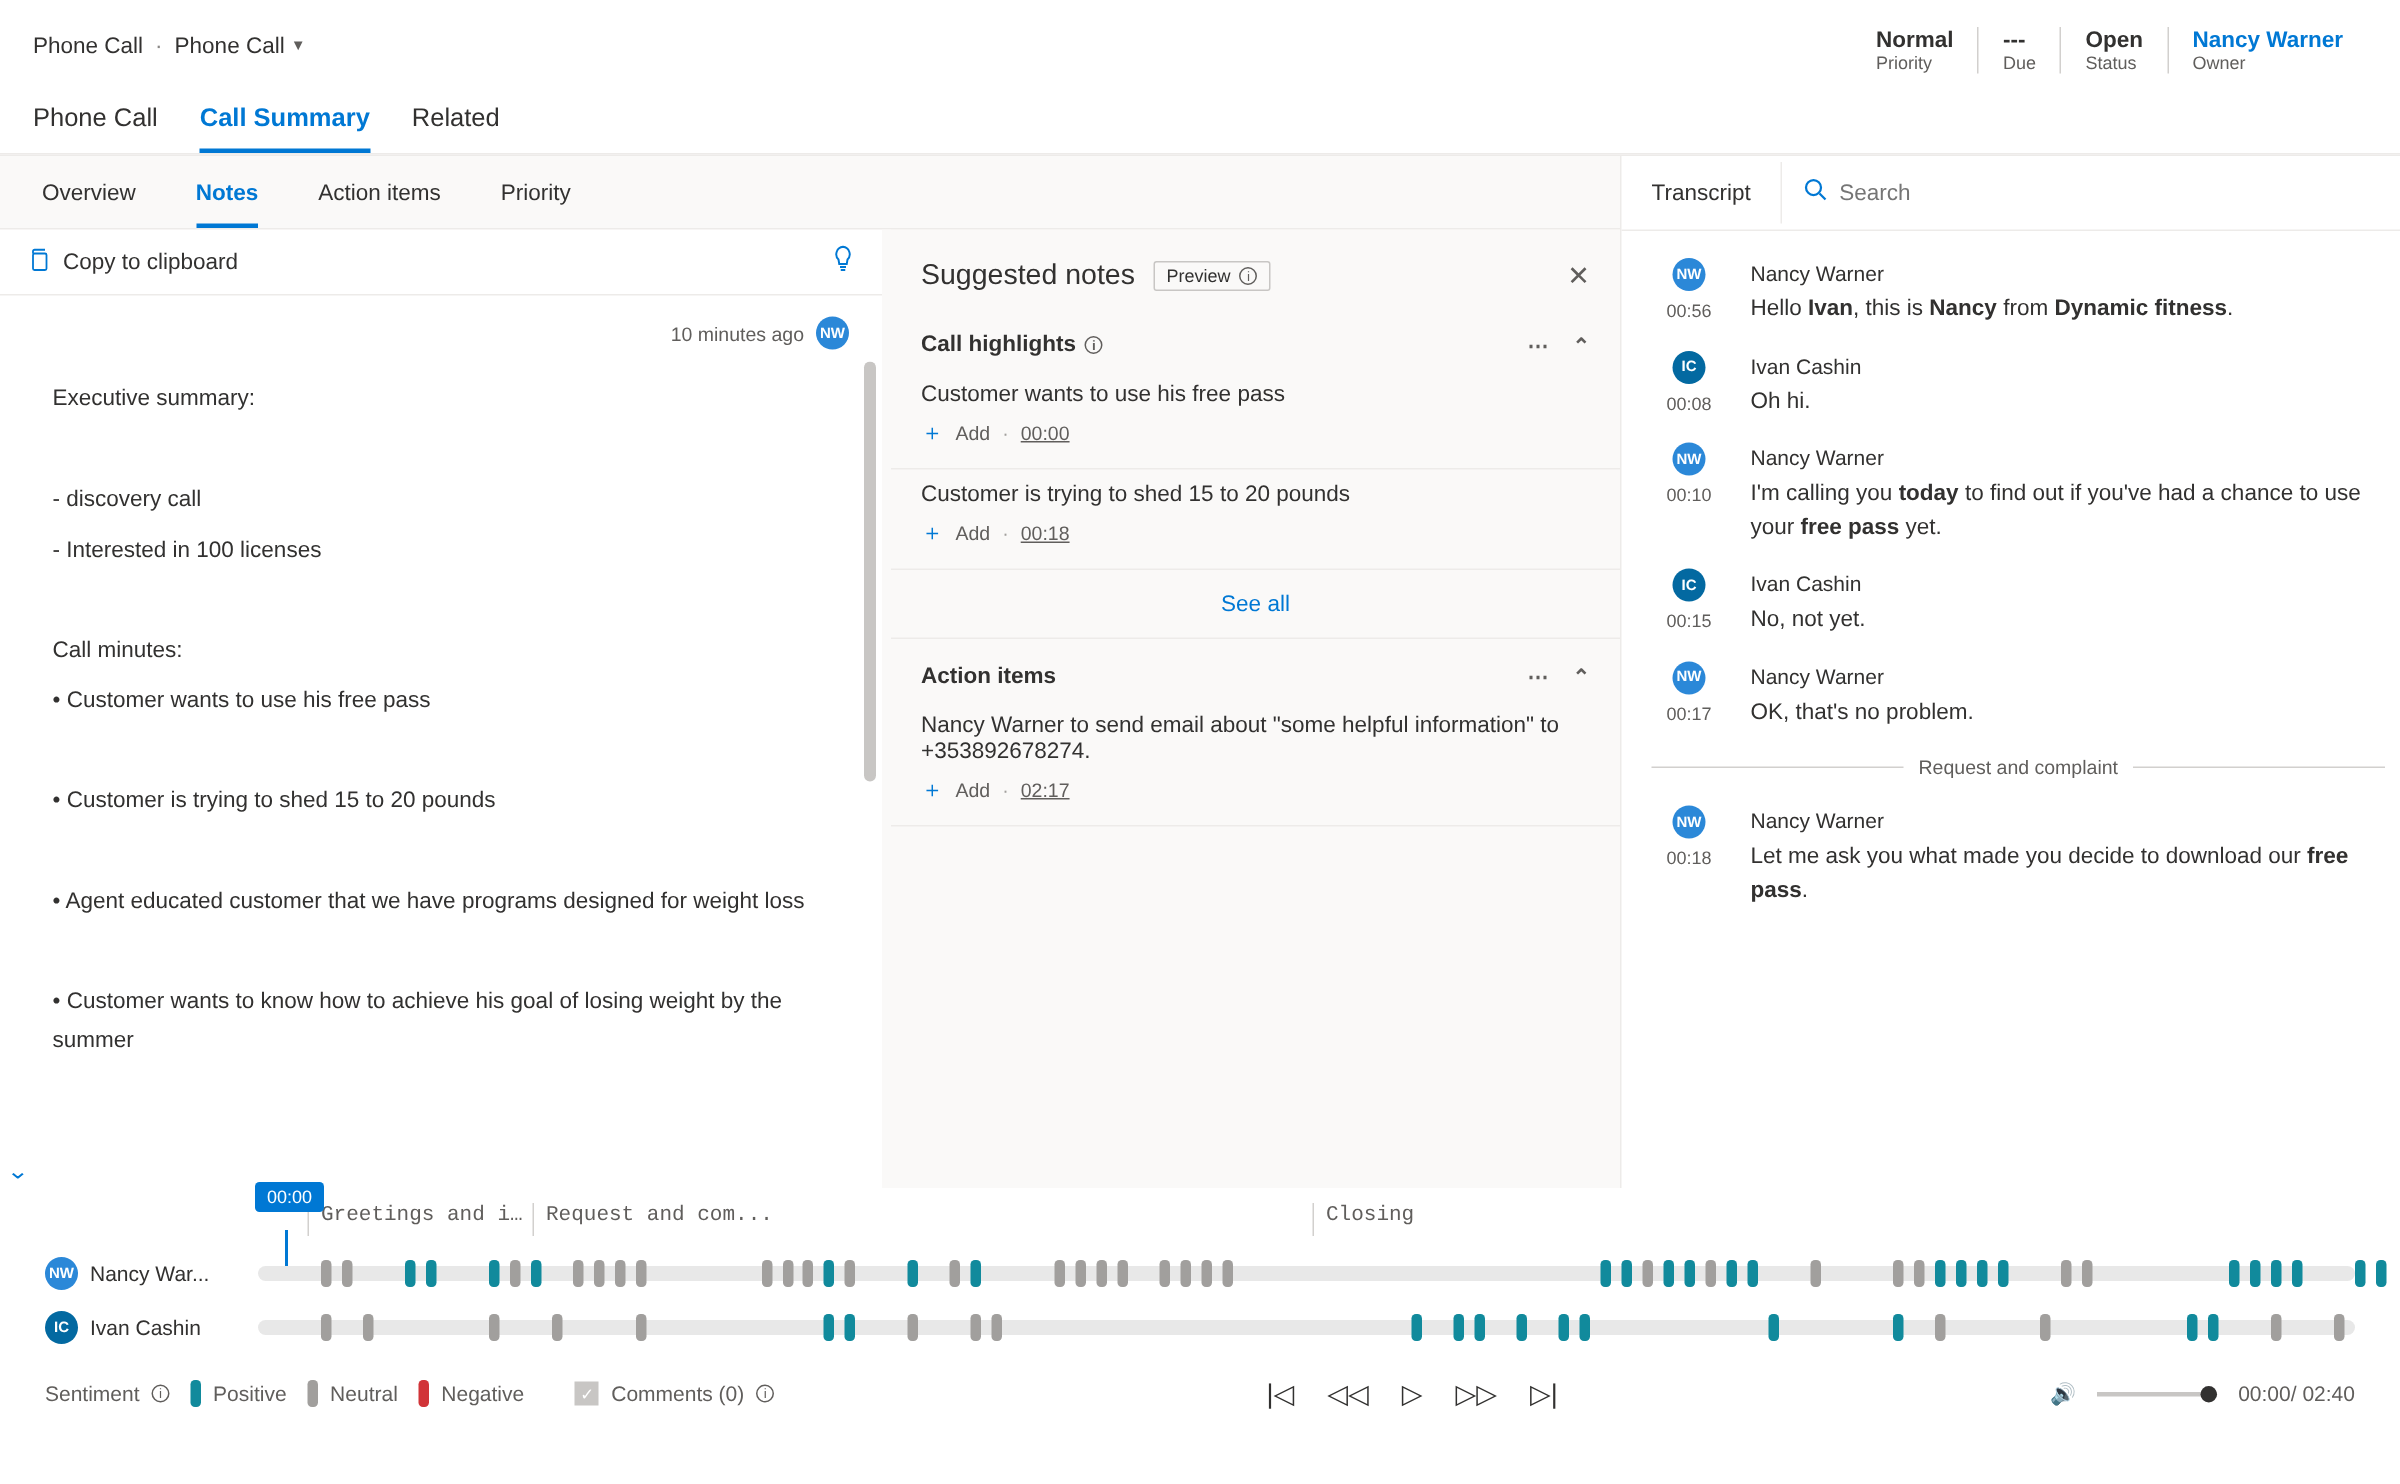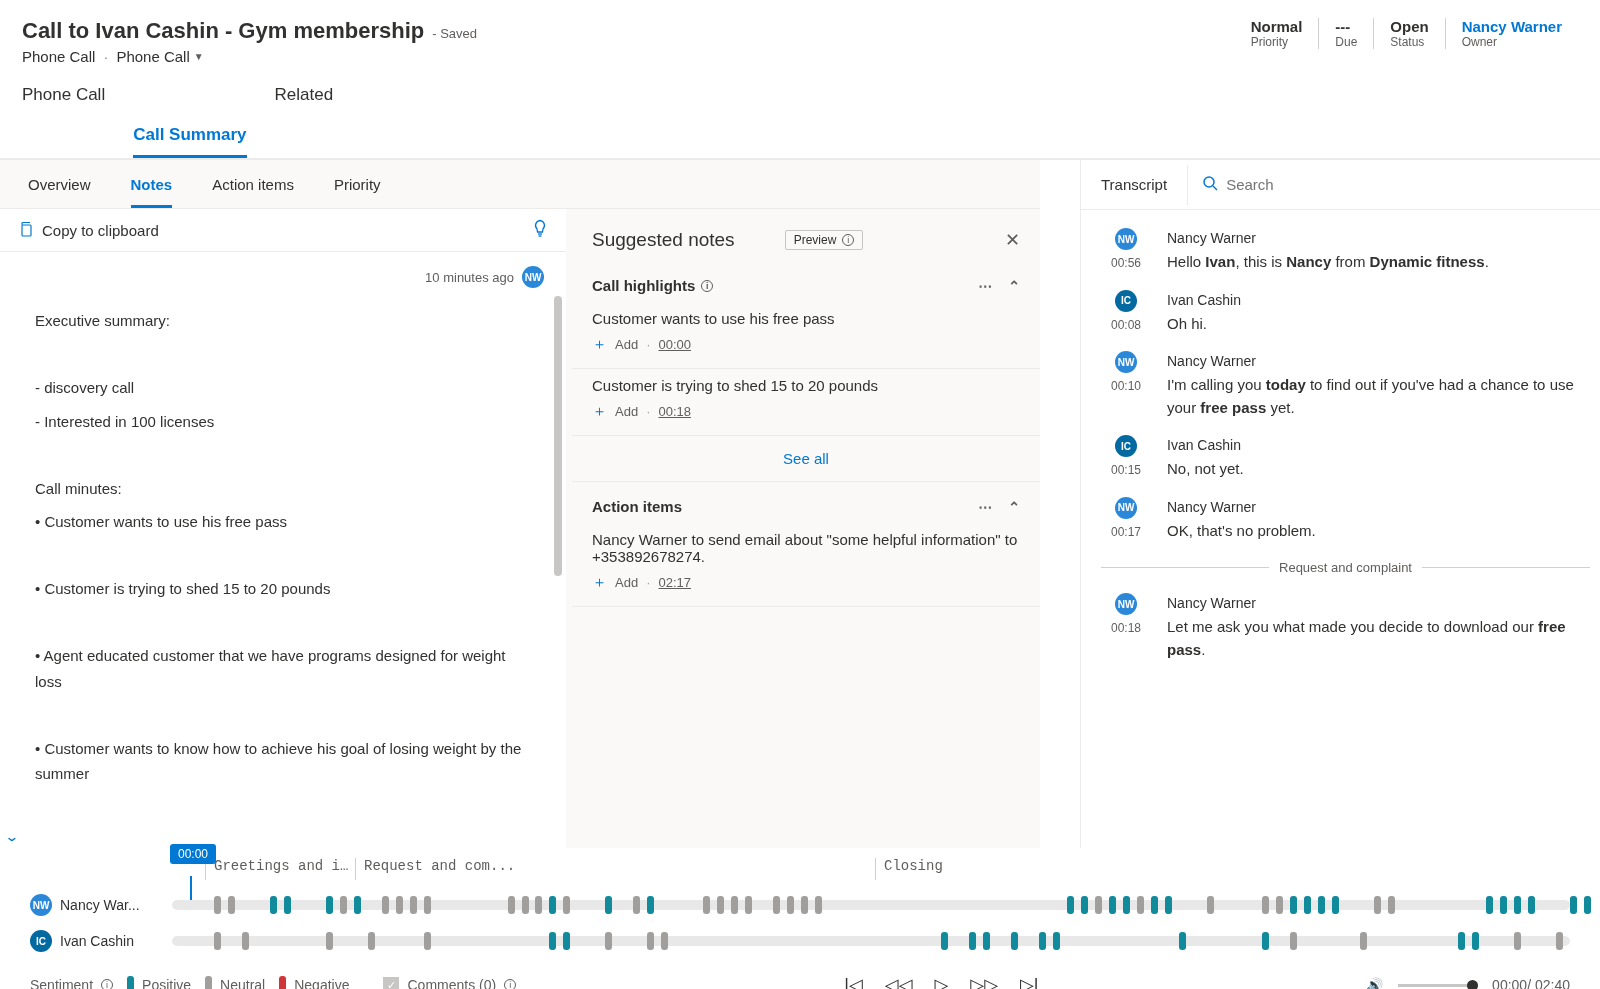--- a/index.html
+++ b/index.html
@@ -19,24 +19,24 @@
   .meta-block { display:flex; align-items:flex-start; }
   .meta-item  { padding:0 16px; border-left:1px solid #d2d0ce; }
   .meta-item:first-child { border-left:none; }
   .meta-value { font-size:15px; font-weight:600; color:#323130; }
   .meta-value.link { color:#0078d4; }
   .meta-label { font-size:12px; color:#605e5c; }
 
   
   .top-tabs { display:flex; gap:28px; padding:16px 22px 0; border-bottom:1px solid #edebe9; }
   .top-tab  { padding-bottom:10px; font-size:17px; color:#323130; cursor:pointer; }
-  .top-tab.active { color:#0078d4; font-weight:600; border-bottom:3px solid #0078d4;margin-top:40px; }
-
-  
-  .main { display:flex; border-top:1px solid #edebe9; height: calc(100% - 300px); min-height:560px;gap:40px;}
+  .top-tab.active { color:#0078d4; font-weight:600; border-bottom:3px solid #0078d4; }
+
+  
+  .main { display:flex; border-top:1px solid #edebe9; height: calc(100% - 300px); min-height:560px;}
   .left-area  { flex:1 1 auto; display:flex; flex-direction:column; background:#faf9f8; }
   .right-area { width:520px; flex:none; display:flex; flex-direction:column; border-left:1px solid #edebe9; }
 
   
   .sub-tabs { display:flex; gap:40px; padding:16px 28px 0; border-bottom:1px solid #edebe9; }
   .sub-tab  { padding-bottom:12px; font-size:15px; color:#323130; cursor:pointer; }
   .sub-tab.active { color:#0078d4; font-weight:600; border-bottom:3px solid #0078d4; }
 
   .left-split { display:flex; flex:1 1 auto; overflow:hidden; }
   .notes-pane { flex:1 1 55%; background:#ffffff; border-right:6px solid #faf9f8; display:flex; flex-direction:column; position:relative;}
@@ -53,21 +53,21 @@
   .avatar.ic { background:#0369a1; }
 
   .note-body { padding:12px 30px 12px 35px; font-size:15px; line-height:1.7; overflow:hidden; position:relative; flex:1;}
   .note-body p { margin-bottom:8px;}
   .note-scroll { position:absolute; right:4px; top:0; width:8px; height:280px; background:#c8c6c4; border-radius:4px;}
   .collapse-chev { position:absolute; left:6px; bottom:4px; color:#0078d4; font-size:14px; transform:rotate(180deg) scaleX(1.3); cursor:pointer;}
 
   
   .sugg-head { display:flex; justify-content:space-between; align-items:center; padding:20px 20px 10px; }
   .sugg-title{ font-size:19px; font-weight:400;}
-  .pill { border:1px solid #c8c6c4; padding:2px 8px; font-size:12px; border-radius:2px; display:inline-flex; align-items:center; gap:6px;margin-left:38px;}
+  .pill { border:1px solid #c8c6c4; padding:2px 8px; font-size:12px; border-radius:2px; display:inline-flex; align-items:center; gap:6px;}
   .info { width:12px; height:12px; border:1px solid #605e5c; border-radius:50%; display:inline-flex; align-items:center; justify-content:center; font-size:9px; color:#605e5c;}
   .close-x { font-size:18px; color:#605e5c; cursor:pointer; }
 
   .sect-head { display:flex; justify-content:space-between; align-items:center; padding:16px 20px 8px; font-size:15px; font-weight:600;}
   .sect-ctrl { display:flex; gap:16px; color:#605e5c; font-size:14px;}
   .sect-ctrl span { cursor:pointer; }
 
   .hl-item { padding:8px 20px 14px; border-bottom:1px solid #edebe9; font-size:15px;}
   .hl-add  { display:flex; align-items:center; gap:8px; font-size:13px; color:#605e5c; margin-top:8px;}
   .hl-add .plus { color:#0078d4; font-size:15px; cursor:pointer;}
@@ -114,24 +114,20 @@
   .controls { margin:0 auto; display:flex; gap:22px; font-size:18px; color:#323130;}
   .controls span { cursor:pointer;}
   .vol-slider { width:80px; height:3px; background:#c8c6c4; position:relative;}
   .vol-slider:after{ content:""; position:absolute; right:0; top:-4px; width:11px; height:11px; background:#323130; border-radius:50%;}
 </style>
 </head>
 <body>
 
 <div class="page-header">
   <div>
-    <div class="title-line">
-      <span class="page-title">Call to Ivan Cashin - Gym membership</span>
-      <span class="page-saved">- Saved</span>
-    </div>
     <div class="sub-line">
       <span>Phone Call</span>
       <span class="sub-sep">·</span>
       <span class="sub-dd">
         <span>Phone Call</span>
         <span class="chev">▼</span>
       </span>
     </div>
   </div>
   <div class="meta-block" id="meta-block">

